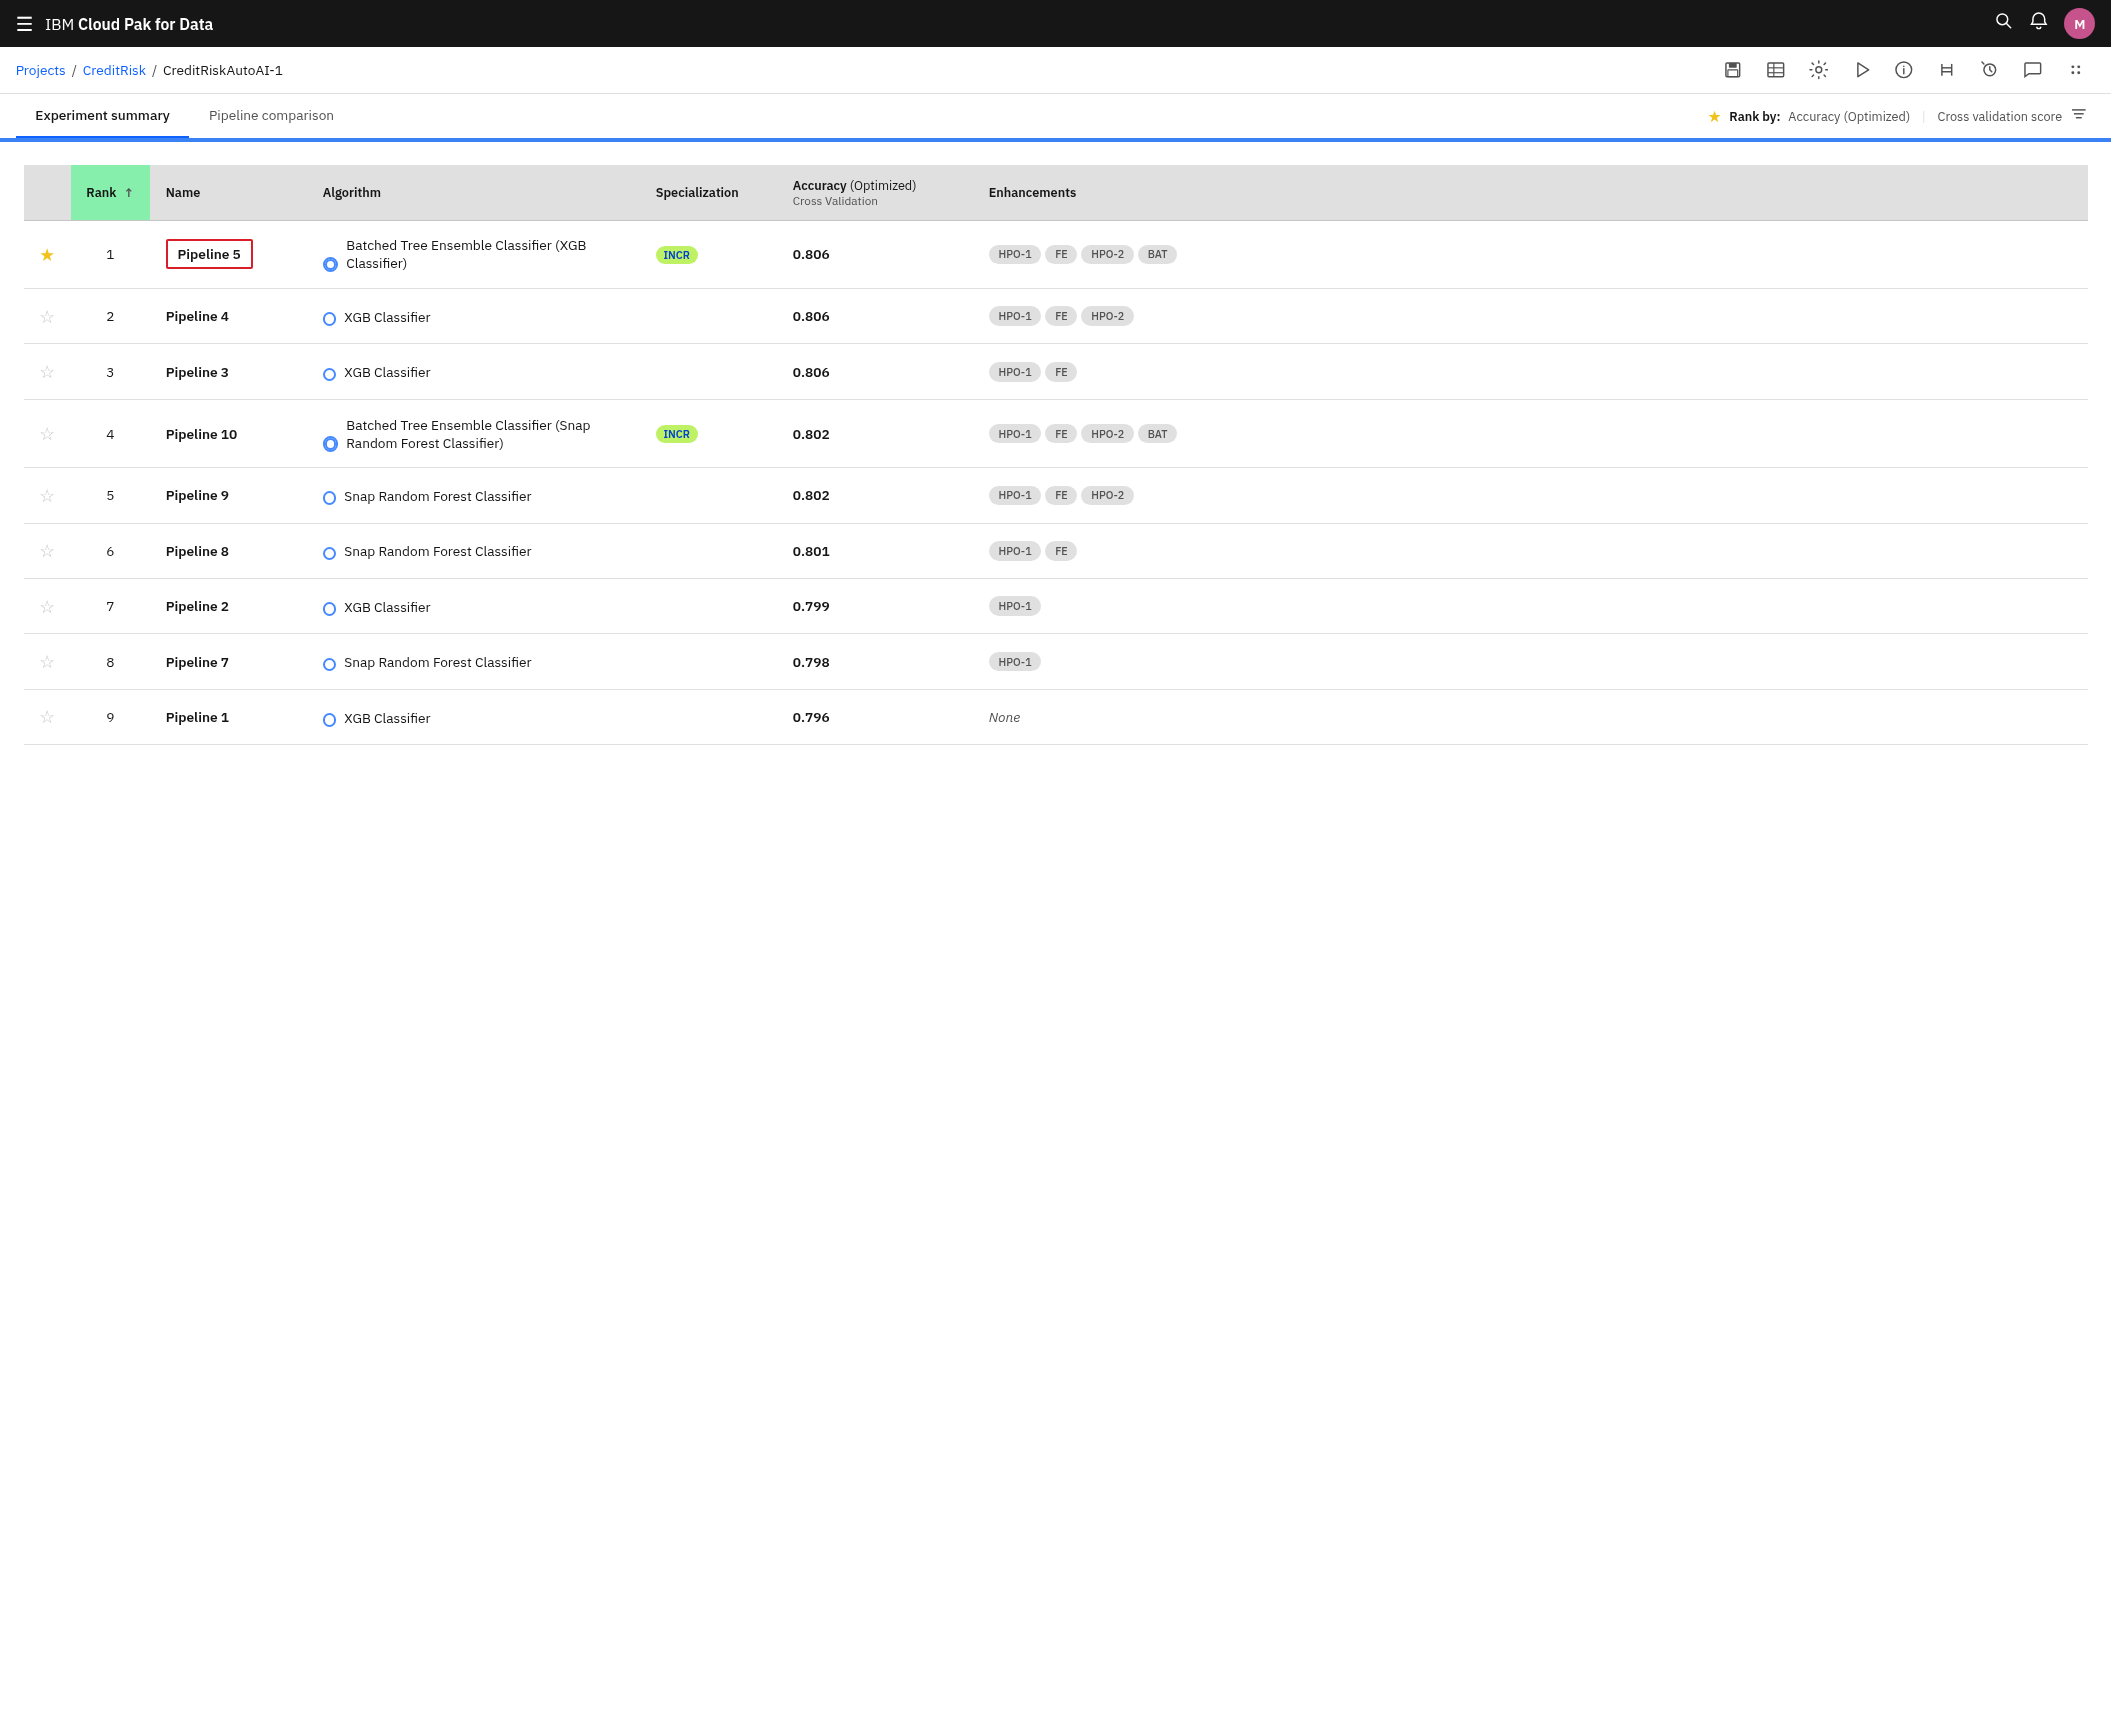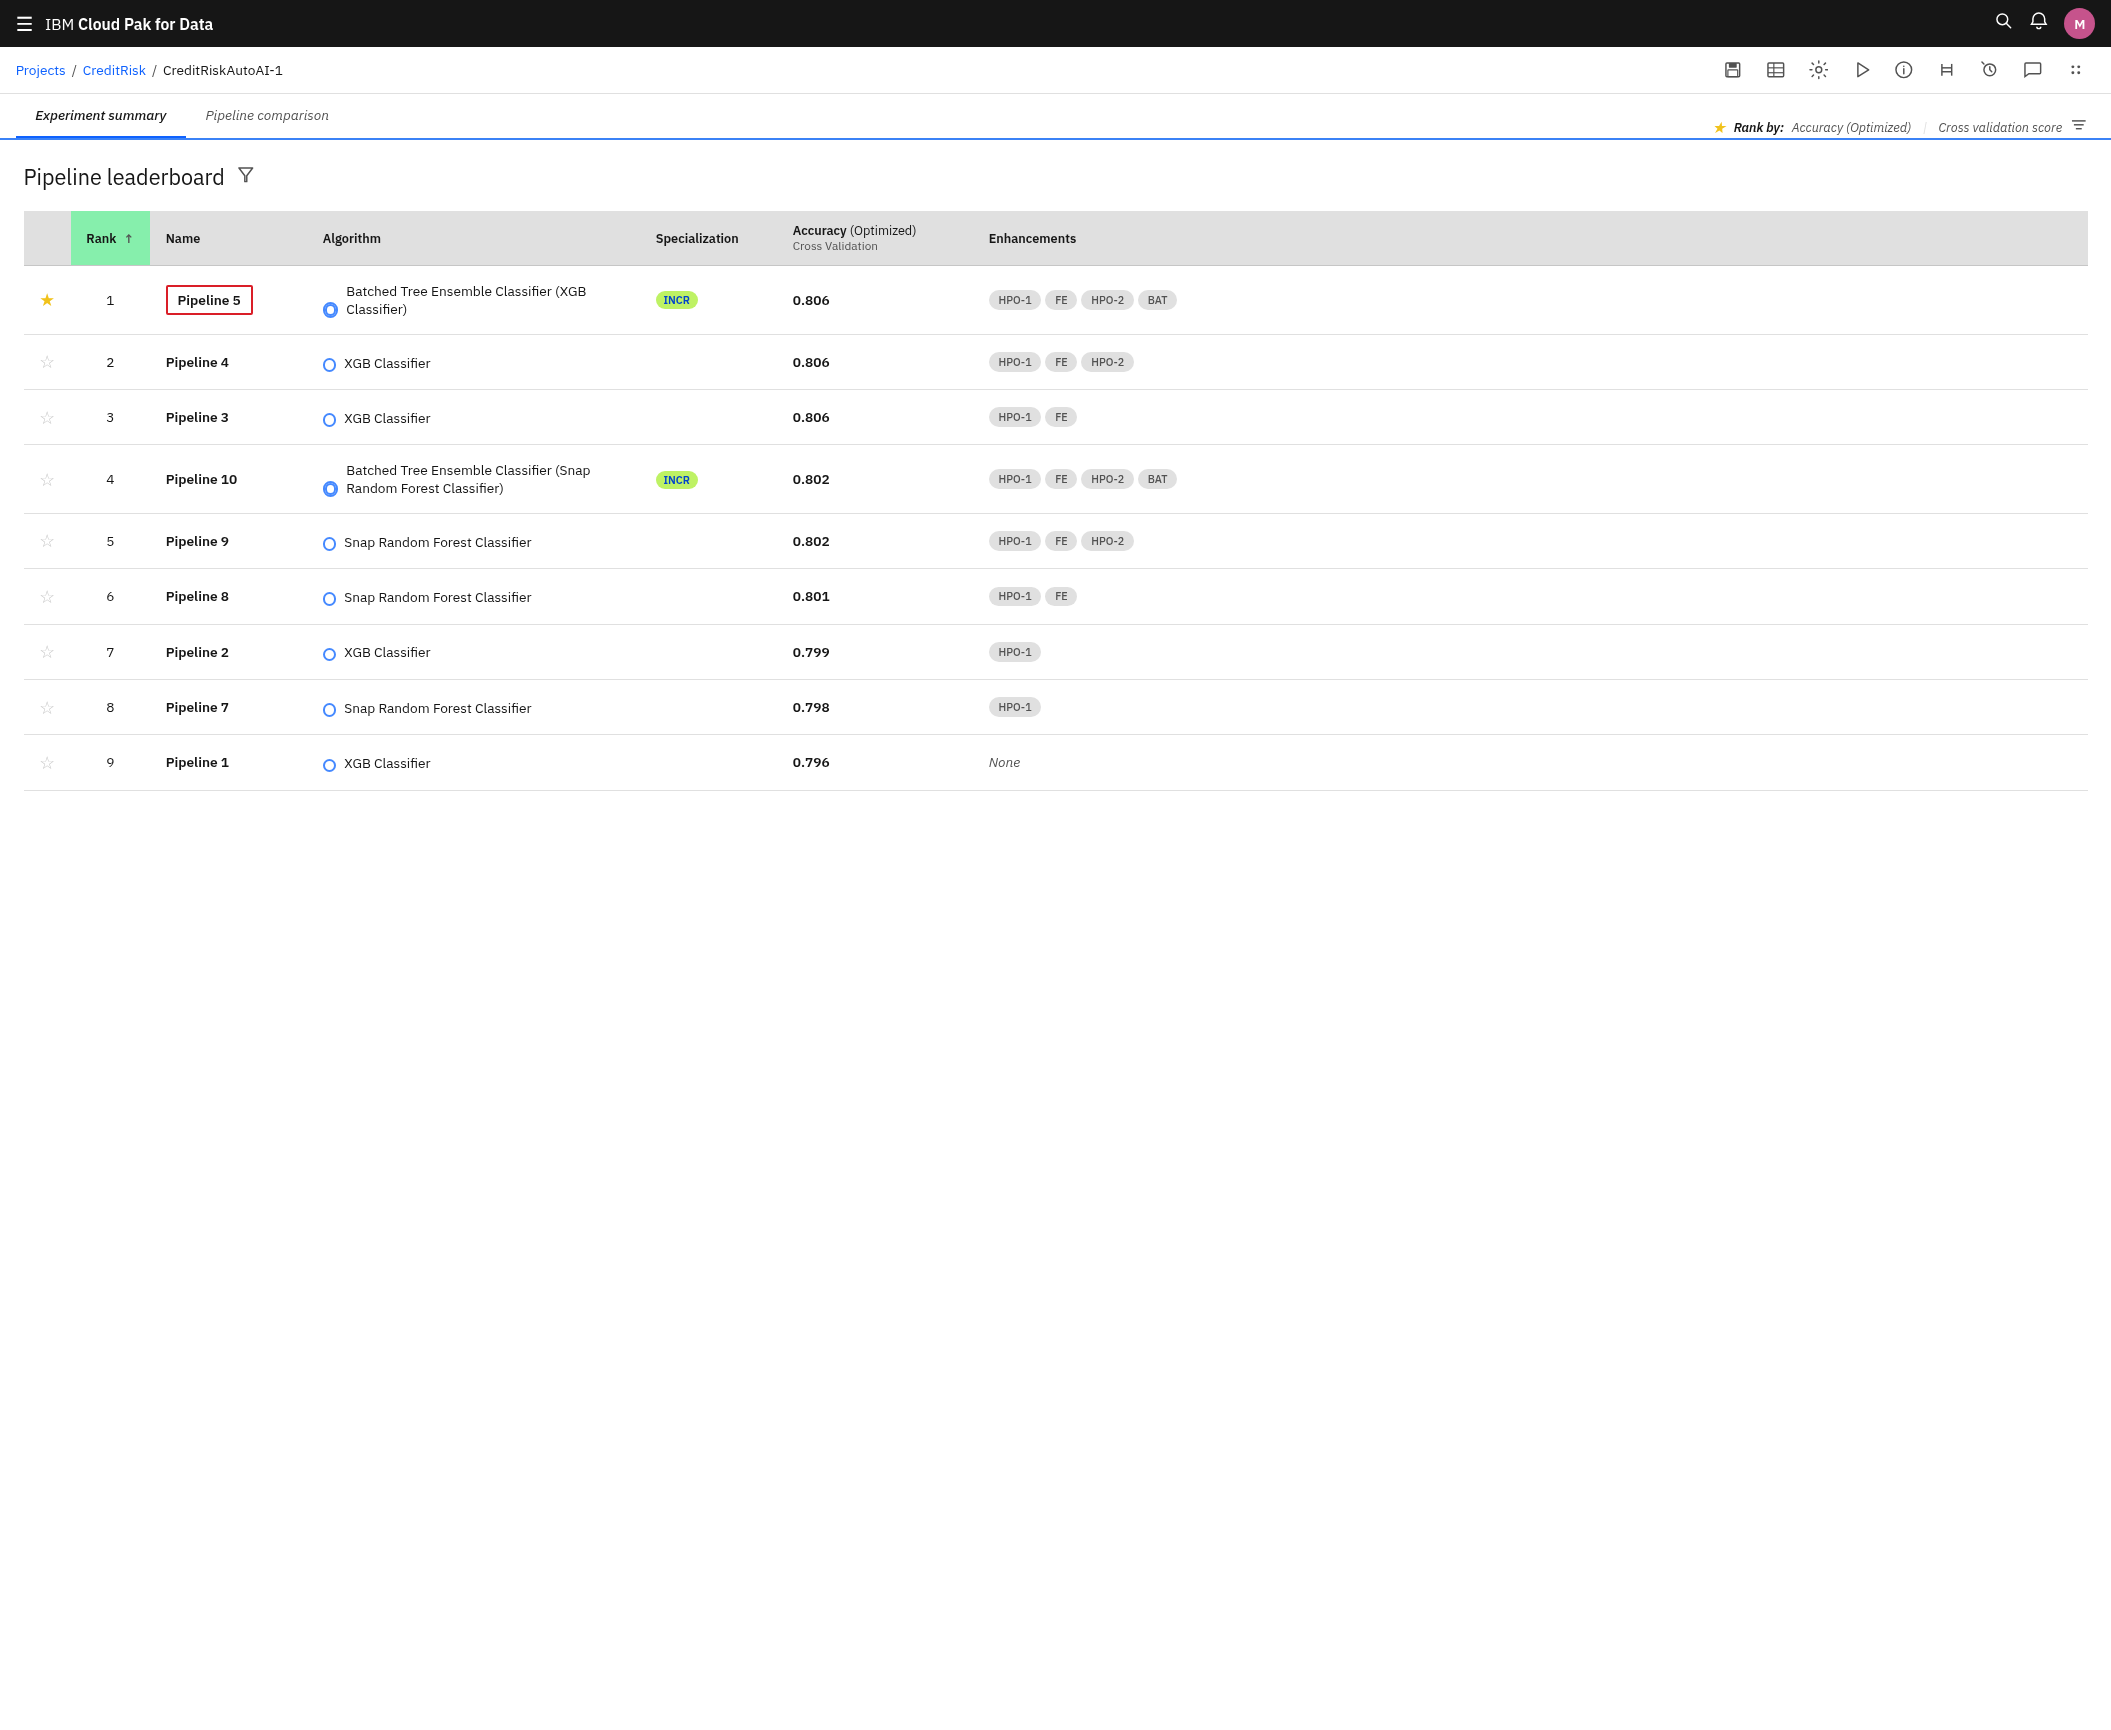--- a/index.html
+++ b/index.html
@@ -43,25 +43,24 @@
     .breadcrumb-current { color: #161616; font-size: 13.7px; }
     .breadcrumb-actions { display: flex; gap: 3.9px; align-items: center; }
     .breadcrumb-action-icon {
       width: 39px; height: 39px; display: flex; align-items: center; justify-content: center;
       cursor: pointer; color: #525252; font-size: 15.7px; border-radius: 2px;
     }
 
     
     .tabs-bar {
       background: #fff;
-      border-bottom: 2px solid #3b82f6;
+      border-bottom: 4px solid #3b82f6;
       display: flex;
-      align-items: flex-end;
+      align-items: center;
       padding: 0 15.7px;
-      font-style: italic;
     }
     .tab {
       padding: 11.8px 19.6px;
       cursor: pointer;
       font-size: 13.7px;
       color: #525252;
       border-bottom: 2px solid transparent;
       white-space: nowrap;
     }
     .tab.active {
@@ -297,28 +296,20 @@
       <svg width="17.6" height="17.6" viewBox="0 0 18 18" fill="none">
           <line x1="2" y1="5" x2="16" y2="5" stroke="#525252" stroke-width="1.5"></line>
           <line x1="4" y1="9" x2="14" y2="9" stroke="#525252" stroke-width="1.5"></line>
           <line x1="6" y1="13" x2="12" y2="13" stroke="#525252" stroke-width="1.5"></line>
         </svg>
     </span>
   </div>
 </div>
 
 <div class="main">
-  <div class="leaderboard-title">
-    <span>Pipeline leaderboard</span>
-    <span class="filter-icon">
-      <svg width="17.6" height="17.6" viewBox="0 0 18 18" fill="none">
-          <polygon points="2,2 16,2 10,10 10,16 8,16 8,10" stroke="#525252" stroke-width="1.5" fill="none" stroke-linejoin="round"></polygon>
-        </svg>
-    </span>
-  </div>
 
   <table class="pipeline-table">
     <thead>
       <tr>
         <th class="col-star"></th>
         <th class="col-rank rank-th">
           <span>Rank</span>
           <span class="sort-arrow">↑</span>
         </th>
         <th class="col-name">Name</th>

